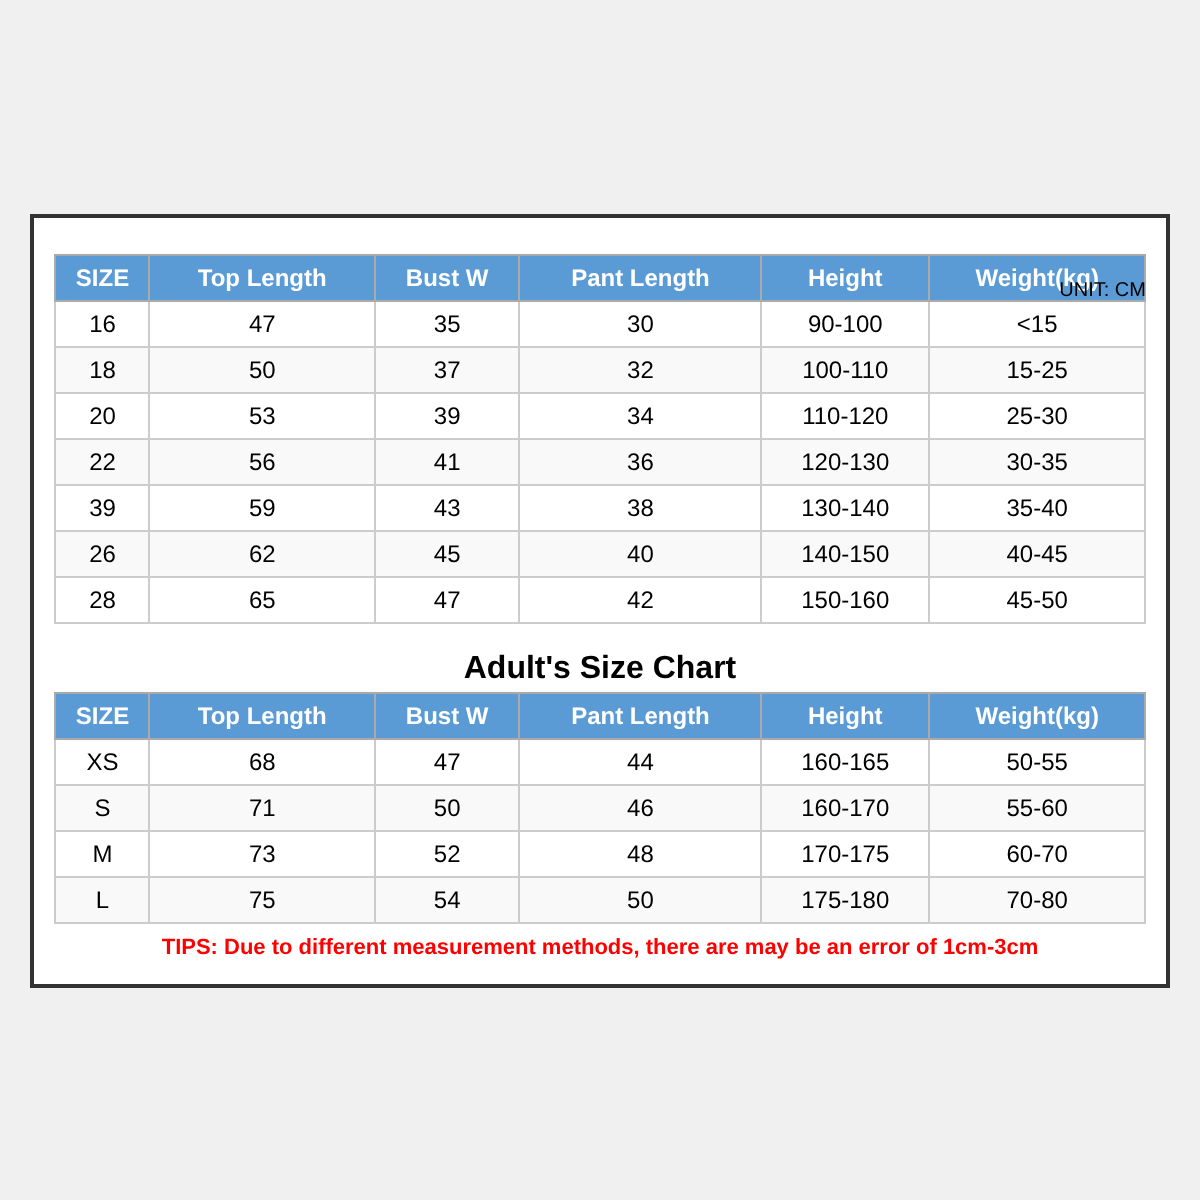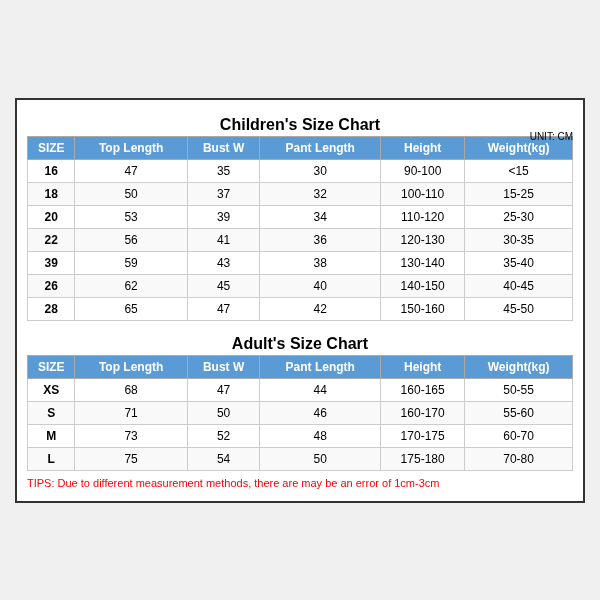--- a/index.html
+++ b/index.html
@@ -50,38 +50,39 @@
       padding: 4px 2px;
       text-align: center;
     }
     tr:nth-child(even) td {
       background: #f9f9f9;
     }
     tr:nth-child(odd) td {
       background: #ffffff;
     }
     .size-col {
-      font-weight: bold;
+      font-weight: normal;
     }
     .tips {
+      text-align: center;
       font-size: 11px;
       color: red;
       padding: 6px 0 2px 0;
+      font-weight: bold;
     }
     .section-gap {
       height: 8px;
     }
   </style>
 </head>
 <body>
 
 <div class="chart-container">
 
   <div class="section-title">
-    <span>Children's Size Chart</span>
     <span class="unit-label">UNIT: CM</span>
   </div>
 
   <table>
     <thead>
       <tr>
         <th>SIZE</th>
         <th>Top Length</th>
         <th>Bust W</th>
         <th>Pant Length</th>

